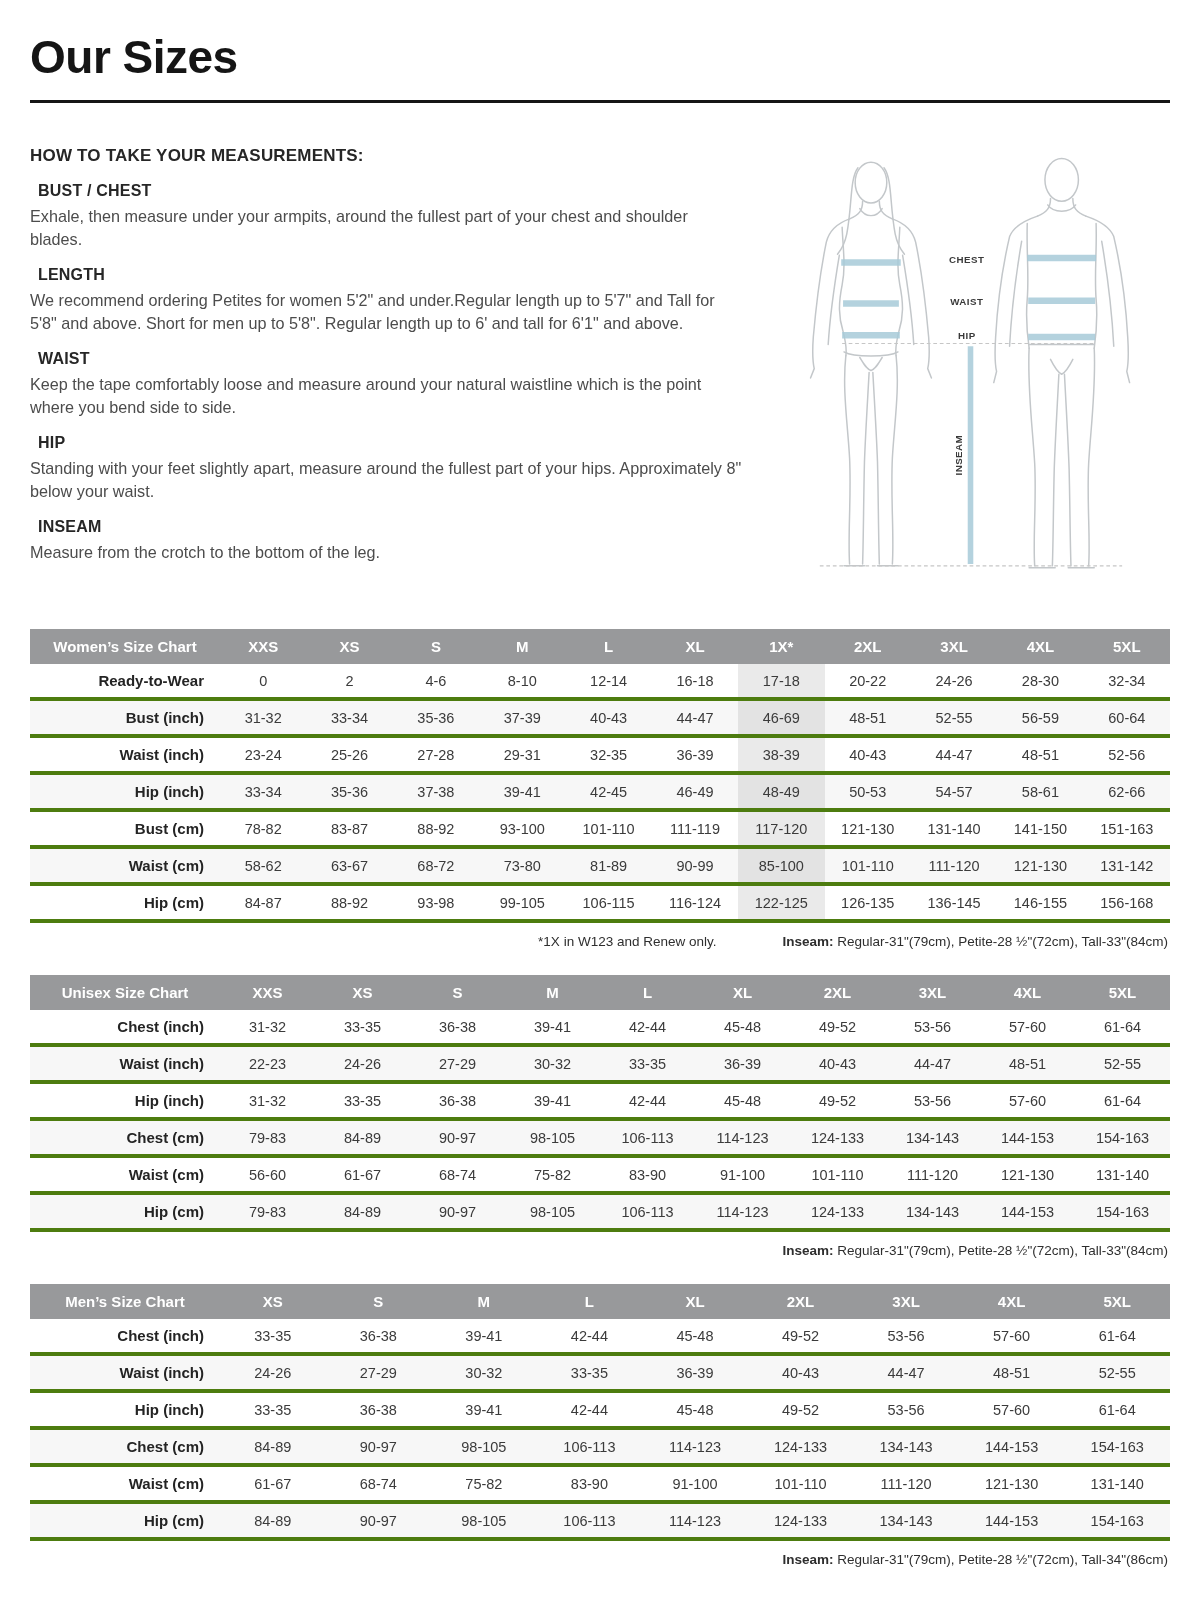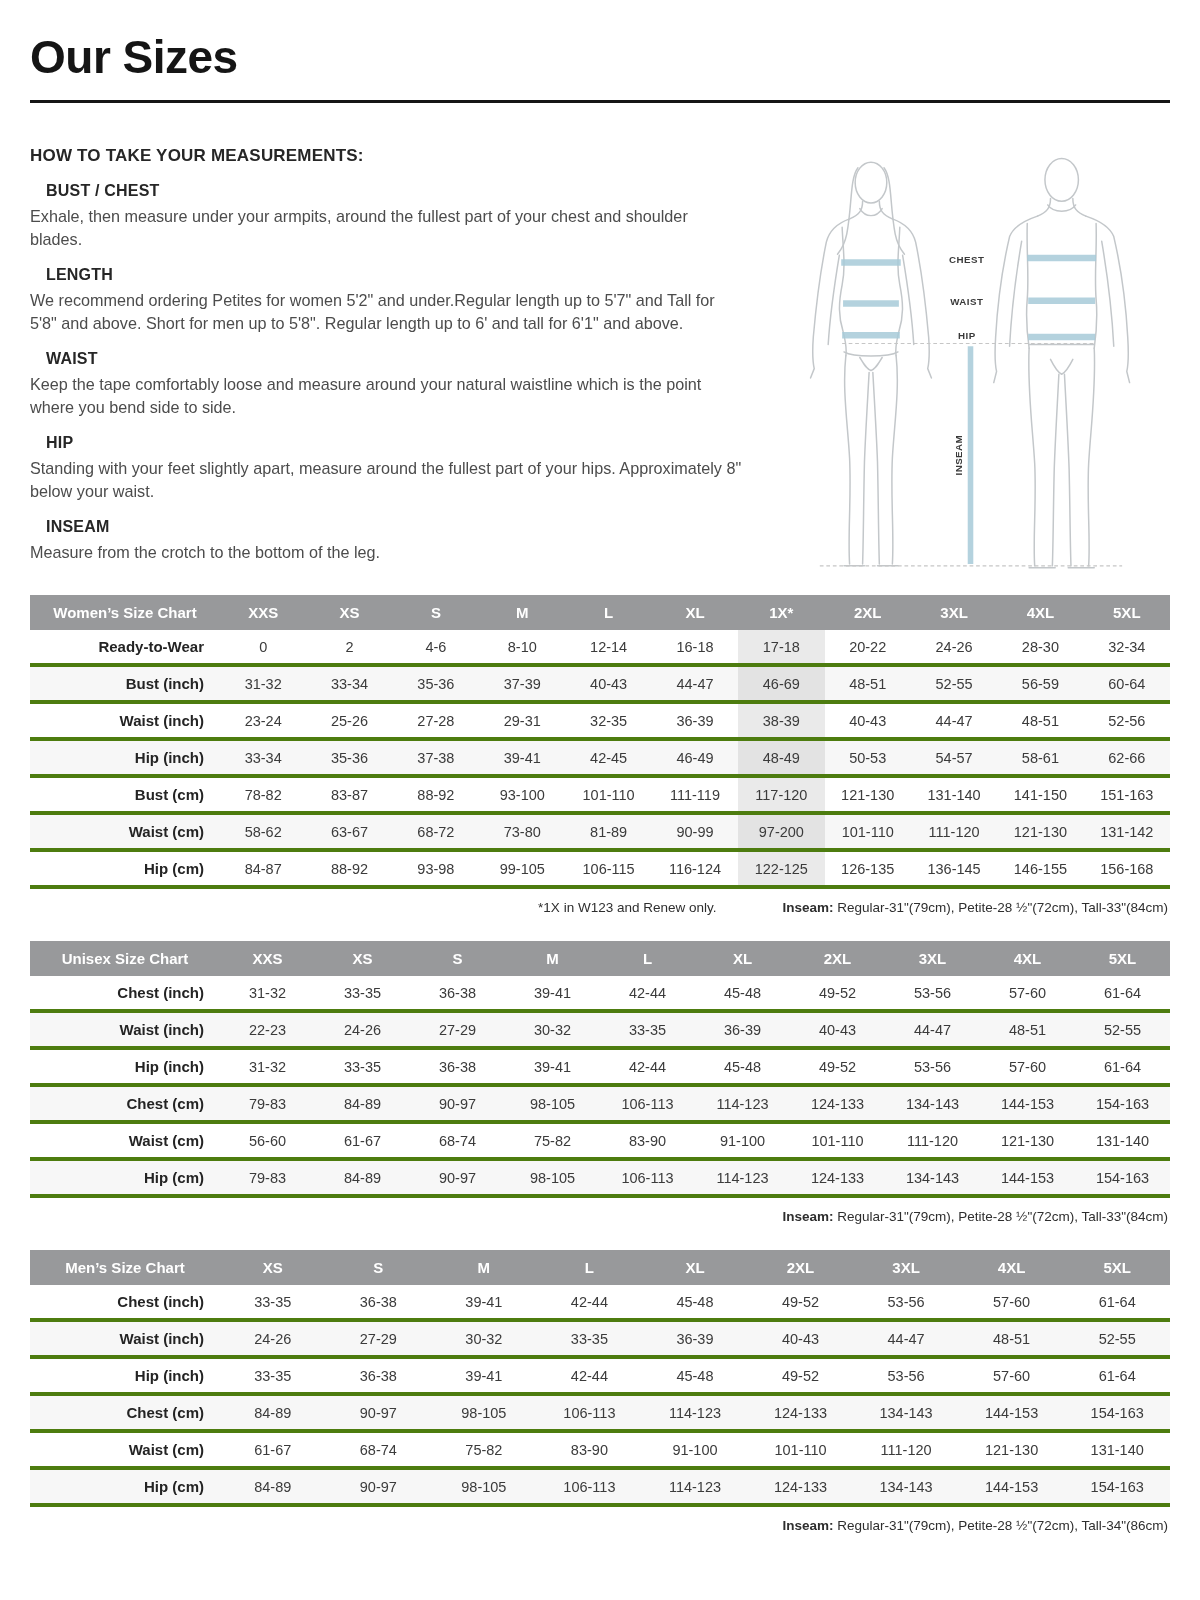--- a/index.html
+++ b/index.html
@@ -7,27 +7,27 @@
   body { width: 1200px; font-family: "Liberation Sans", sans-serif; color: #454545; }
   .page { padding: 24px 30px 34px; }
 
   .page-title { font-size: 46px; font-weight: 800; color: #151515; margin: 6px 0 0; letter-spacing: -0.5px; }
   .title-rule { border: 0; border-top: 3px solid #161616; margin: 16px 0 26px; }
 
   .top-area { display: flex; align-items: center; }
   .instructions { flex: 1; min-width: 0; padding-right: 14px; }
   .howto-heading { font-size: 17px; font-weight: bold; color: #262626; margin: 0 0 16px; letter-spacing: .2px; }
   .sec { margin-bottom: 15px; }
-  .sec h3 { font-size: 16px; font-weight: bold; color: #262626; margin: 0 16px 5px; letter-spacing: .2px; }
+  .sec h3 { font-size: 16px; font-weight: bold; color: #262626; margin: 0 8px 5px; letter-spacing: .2px; }
   .sec p { font-size: 16.2px; line-height: 1.42; margin: 0; color: #4c4c4c; }
 
   .figure-wrap { width: 412px; flex: none; display: flex; justify-content: center; padding-top: 4px; }
   .figure-wrap svg text { font-family: "Liberation Sans", sans-serif; font-size: 10.5px; font-weight: bold; fill: #3a3a3a; letter-spacing: .5px; }
 
-  .tables { margin-top: 0; }
+  .tables { margin-top: 34px; }
   table.size-table { width: 100%; border-collapse: collapse; table-layout: fixed; }
   .size-table thead th { background: #98999b; color: #fff; font-size: 15px; font-weight: bold; padding: 9px 3px; text-align: center; }
   .size-table tbody th { font-size: 15px; font-weight: bold; color: #242424; text-align: right; padding: 8px 16px 8px 2px; }
   .size-table tbody td { font-size: 14.5px; color: #3b3b3b; text-align: center; padding: 8px 2px; }
   .size-table tbody tr { border-bottom: 4px solid #4d7c0f; }
   .size-table tbody tr:nth-child(even) { background: #f7f7f7; }
   .size-table td.hl { background: rgba(125,125,125,0.16); }
 
   .footnotes { display: flex; justify-content: flex-end; gap: 66px; font-size: 13.5px; color: #2e2e2e; margin: 11px 2px 26px; }
   .footnotes b { font-weight: bold; }
@@ -237,21 +237,21 @@
               <td>151-163</td>
             </tr>
             <tr>
               <th>Waist (cm)</th>
               <td>58-62</td>
               <td>63-67</td>
               <td>68-72</td>
               <td>73-80</td>
               <td>81-89</td>
               <td>90-99</td>
-              <td class="hl">97-200</td>
+              <td class="hl">85-100</td>
               <td>101-110</td>
               <td>111-120</td>
               <td>121-130</td>
               <td>131-142</td>
             </tr>
             <tr>
               <th>Hip (cm)</th>
               <td>84-87</td>
               <td>88-92</td>
               <td>93-98</td>

